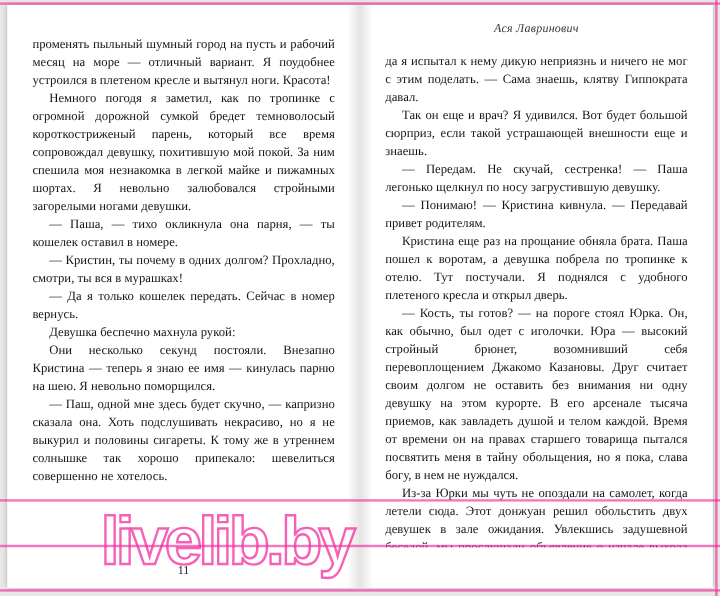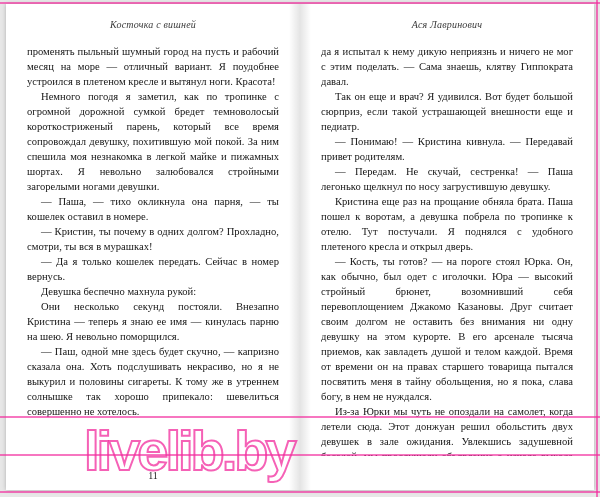--- a/index.html
+++ b/index.html
@@ -71,41 +71,40 @@
   }
 </style>
 </head>
 <body>
 
 <div class="stage">
 
   <div class="spread">
 
     <section class="page">
-      <div class="running-head">Косточка с вишней</div>
       <div class="body-text">
           <p>променять пыльный шумный город на пусть и рабочий месяц на море — отличный вариант. Я поудобнее устроился в плетеном кресле и вытянул ноги. Красота!</p>
           <p>Немного погодя я заметил, как по тропинке с огромной дорожной сумкой бредет темноволосый короткостриженый парень, который все время сопровождал девушку, похитившую мой покой. За ним спешила моя незнакомка в легкой майке и пижамных шортах. Я невольно залюбовался стройными загорелыми ногами девушки.</p>
           <p>— Паша, — тихо окликнула она парня, — ты кошелек оставил в номере.</p>
           <p>— Кристин, ты почему в одних долгом? Прохладно, смотри, ты вся в мурашках!</p>
           <p>— Да я только кошелек передать. Сейчас в номер вернусь.</p>
           <p>Девушка беспечно махнула рукой:</p>
           <p>Они несколько секунд постояли. Внезапно Кристина — теперь я знаю ее имя — кинулась парню на шею. Я невольно поморщился.</p>
           <p>— Паш, одной мне здесь будет скучно, — капризно сказала она. Хоть подслушивать некрасиво, но я не выкурил и половины сигареты. К тому же в утреннем солнышке так хорошо припекало: шевелиться совершенно не хотелось.</p>
         </div>
       <div class="page-num">11</div>
     </section>
 
     <section class="page">
       <div class="running-head">Ася Лавринович</div>
       <div class="body-text">
           <p>да я испытал к нему дикую неприязнь и ничего не мог с этим поделать. — Сама знаешь, клятву Гиппократа давал.</p>
-          <p>Так он еще и врач? Я удивился. Вот будет большой сюрприз, если такой устрашающей внешности еще и педиатр.</p>
+          <p>Так он еще и врач? Я удивился. Вот будет большой сюрприз, если такой устрашающей внешности еще и знаешь.</p>
+          <p>— Передам. Не скучай, сестренка! — Паша легонько щелкнул по носу загрустившую девушку.</p>
           <p>— Понимаю! — Кристина кивнула. — Передавай привет родителям.</p>
-          <p>— Передам. Не скучай, сестренка! — Паша легонько щелкнул по носу загрустившую девушку.</p>
           <p>Кристина еще раз на прощание обняла брата. Паша пошел к воротам, а девушка побрела по тропинке к отелю. Тут постучали. Я поднялся с удобного плетеного кресла и открыл дверь.</p>
           <p>— Кость, ты готов? — на пороге стоял Юрка. Он, как обычно, был одет с иголочки. Юра — высокий стройный брюнет, возомнивший себя перевоплощением Джакомо Казановы. Друг считает своим долгом не оставить без внимания ни одну девушку на этом курорте. В его арсенале тысяча приемов, как завладеть душой и телом каждой. Время от времени он на правах старшего товарища пытался посвятить меня в тайну обольщения, но я пока, слава богу, в нем не нуждался.</p>
           <p>Из-за Юрки мы чуть не опоздали на самолет, когда летели сюда. Этот донжуан решил обольстить двух девушек в зале ожидания. Увлекшись задушевной беседой, мы прослушали объявление о начале выхода на посадку. Увязались за Юркиными</p>
         </div>
     </section>
 
     <div class="spine"></div>
   </div>
 
   <div class="wm-line wm-top"></div>

